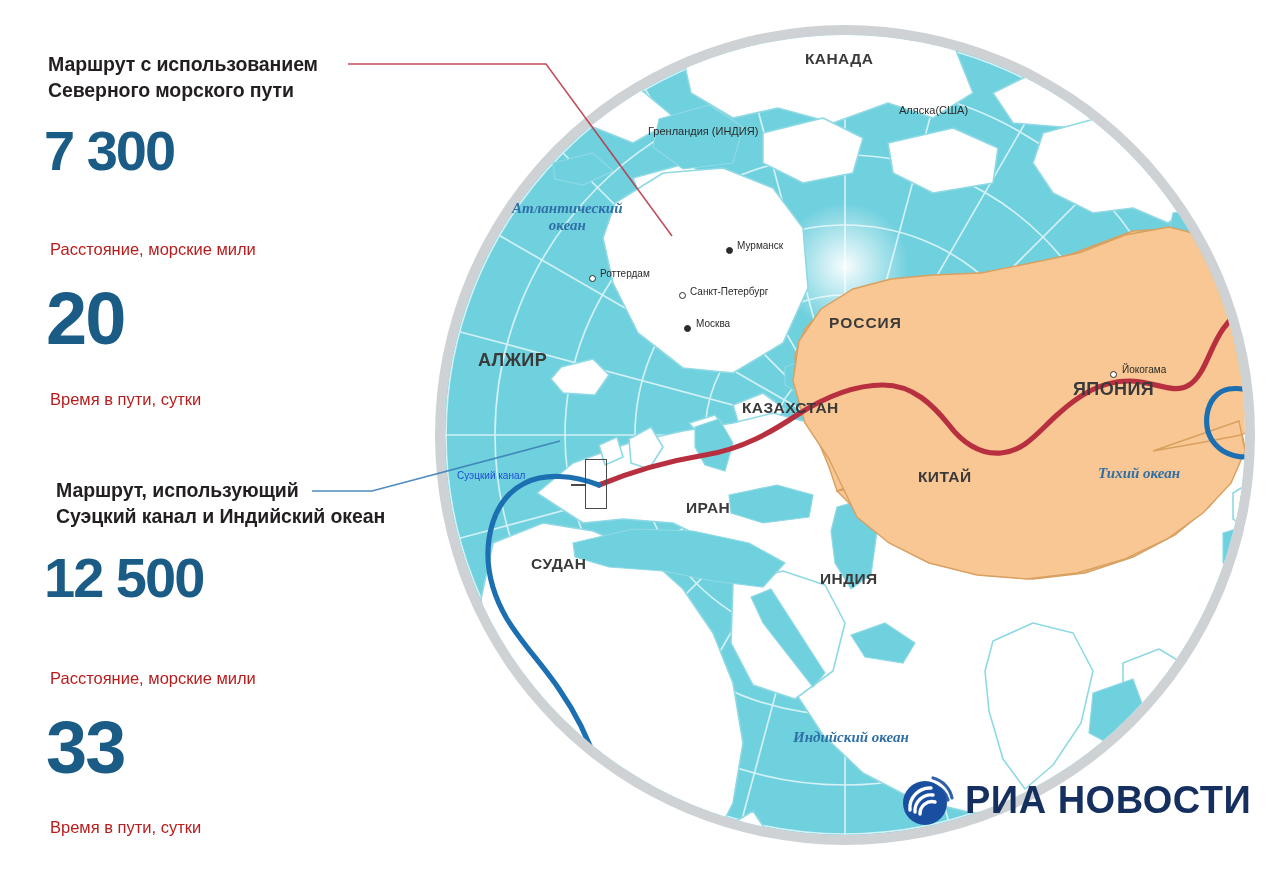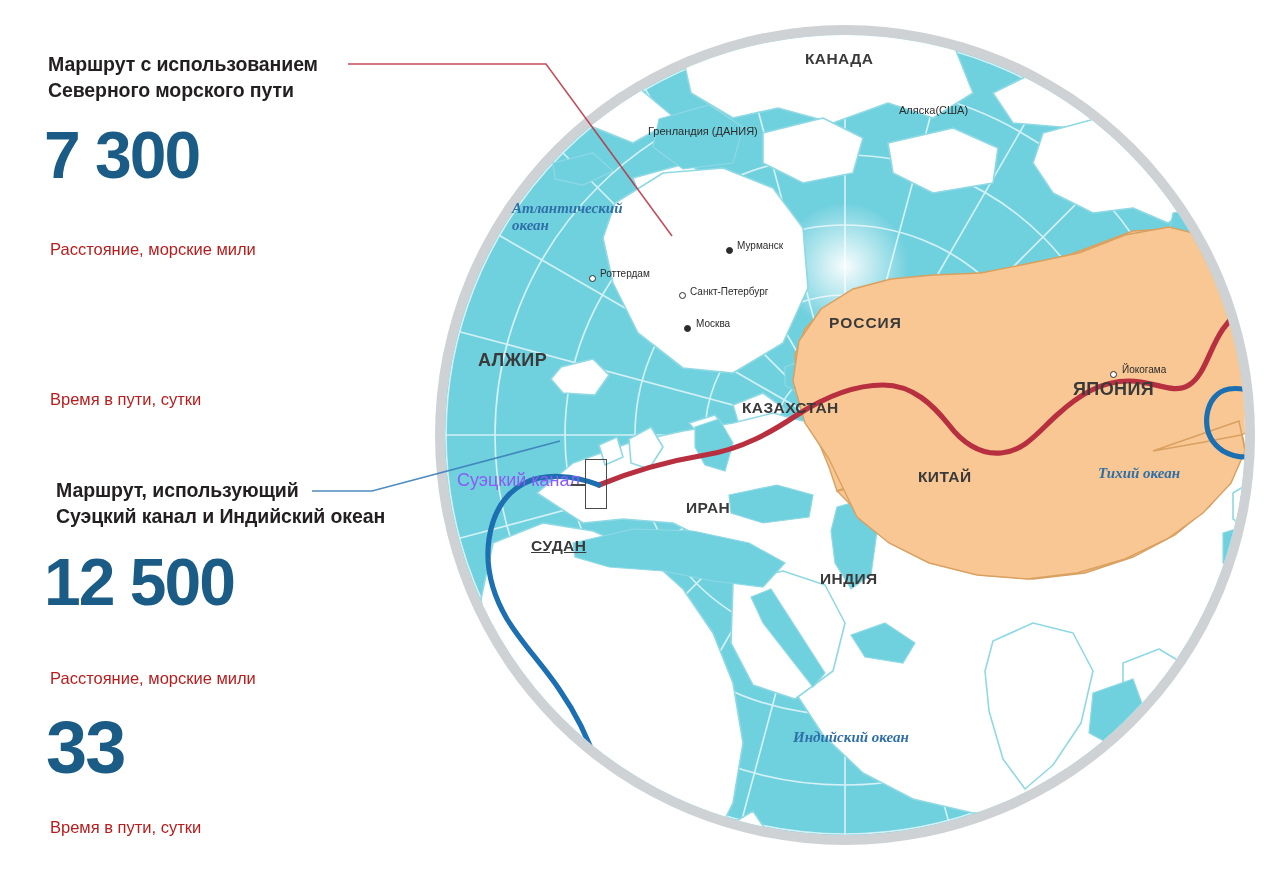--- a/index.html
+++ b/index.html
@@ -15,21 +15,21 @@
   
   .panel{position:absolute;left:48px;top:0;width:350px;height:890px;}
   .route-head{
     font-size:19.5px;font-weight:bold;line-height:1.32;
     color:#231f20;letter-spacing:-0.1px;white-space:pre-line;
   }
   .bignum{
     font-weight:bold;color:#1b5c87;letter-spacing:-2px;
     line-height:0.95;font-family:"Liberation Sans","DejaVu Sans",sans-serif;
   }
-  .bignum.sz-a{font-size:66px;}
+  .bignum.sz-a{font-size:56px;}
   .bignum.sz-b{font-size:74px;}
   .caption{font-size:16.5px;color:#b91c1c;line-height:1.2;}
 
   .blk1-head{position:absolute;left:0;top:52px;width:310px;}
   .blk1-n1{position:absolute;left:-4px;top:124px;}
   .blk1-c1{position:absolute;left:2px;top:240px;}
   .blk1-n2{position:absolute;left:-2px;top:284px;}
   .blk1-c2{position:absolute;left:2px;top:390px;}
 
   .blk2-head{position:absolute;left:8px;top:478px;width:340px;}
@@ -50,21 +50,21 @@
   .lbl-country{
     font-size:15.5px;font-weight:bold;color:#3a3a3a;letter-spacing:0.4px;
   }
   .lbl-country.sm{font-size:18px;text-align:center;}
   .lbl-city{font-size:10px;color:#2b2b2b;}
   .lbl-region{font-size:11px;color:#2b2b2b;}
   .lbl-ocean{
     font-size:15px;color:#2f6fa8;font-style:italic;font-weight:bold;
     font-family:"Liberation Serif","DejaVu Serif",serif;line-height:1.15;
   }
-  .lbl-suez{font-size:18px;color:#8b5cf6;}
+  .lbl-suez{font-size:10px;color:#1d4ed8;}
   .citydot{
     position:absolute;width:7px;height:7px;border-radius:50%;
     border:1.6px solid #2b2b2b;background:#ffffff;box-sizing:border-box;
   }
   .citydot.filled{background:#2b2b2b;}
   .suez-box{
     position:absolute;border:1.7px solid #4a4a4a;background:transparent;
   }
   .suez-tick{position:absolute;height:1.6px;background:#4a4a4a;}
 
@@ -325,31 +325,31 @@
   <svg class="leaders" viewBox="0 0 1280 890" xmlns="http://www.w3.org/2000/svg">
     <path d="M348 64 L546 64 L672 236" fill="none" stroke="#b83040" stroke-width="1.6" opacity="0.85"></path>
     <path d="M312 491 L372 491 L560 441" fill="none" stroke="#3c7fb8" stroke-width="1.6" opacity="0.9"></path>
   </svg>
 
   <div>
     <div class="lbl lbl-country" style="left:805px;top:50px;">КАНАДА</div>
 
     <div class="lbl lbl-region" style="left:899px;top:104px;">Аляска(США)</div>
 
-    <div class="lbl lbl-region" style="left:648px;top:125px;">Гренландия (ДАНИЯ)</div>
+    <div class="lbl lbl-region" style="left:648px;top:125px;">Гренландия (ИНДИЯ)</div>
 
     <div class="lbl lbl-country" style="left:829px;top:314px;letter-spacing:1px;">РОССИЯ</div>
 
     <div class="lbl lbl-country sm" style="left:478px;top:350px;">АЛЖИР</div>
 
     <div class="lbl lbl-country" style="left:742px;top:399px;">КАЗАХСТАН</div>
 
     <div class="lbl lbl-country" style="left:686px;top:499px;">ИРАН</div>
 
-    <div class="lbl lbl-country" style="left:531px;top:537px;text-decoration:underline;">СУДАН</div>
+    <div class="lbl lbl-country" style="left:531px;top:555px;">СУДАН</div>
 
     <div class="lbl lbl-country" style="left:918px;top:468px;">КИТАЙ</div>
 
     <div class="lbl lbl-country" style="left:820px;top:570px;">ИНДИЯ</div>
 
     <div class="lbl lbl-country sm" style="left:1073px;top:379px;">ЯПОНИЯ</div>
 
     <div class="citydot" style="left:589px;top:275px;"></div>
     <div class="lbl lbl-city" style="left:600px;top:268px;">Роттердам</div>
 
@@ -358,44 +358,58 @@
 
     <div class="citydot" style="left:679px;top:292px;"></div>
     <div class="lbl lbl-city" style="left:690px;top:286px;">Санкт-Петербург</div>
 
     <div class="citydot filled" style="left:684px;top:325px;"></div>
     <div class="lbl lbl-city" style="left:696px;top:318px;">Москва</div>
 
     <div class="citydot" style="left:1110px;top:371px;"></div>
     <div class="lbl lbl-city" style="left:1122px;top:364px;">Йокогама</div>
 
-    <div class="lbl lbl-ocean" style="left:512px;top:200px;white-space:pre-line;">Атлантический
+    <div class="lbl lbl-ocean" style="left:512px;top:200px;white-space:pre-line;text-align:center;">Атлантический
 океан</div>
     <div class="lbl lbl-ocean" style="left:1098px;top:465px;">Тихий океан</div>
     <div class="lbl lbl-ocean" style="left:793px;top:729px;">Индийский океан</div>
 
     <div class="lbl lbl-suez" style="left:457px;top:470px;">Суэцкий канал</div>
     <div class="suez-tick" style="left:571px;top:484px;width:15px;"></div>
     <div class="suez-box" style="left:585px;top:459px;width:20px;height:48px;"></div>
   </div>
 
   <div class="panel">
 
     <div class="route-head blk1-head">Маршрут с использованием
 Северного морского пути</div>
 
     <div class="bignum sz-a blk1-n1">7 300</div>
     <div class="caption blk1-c1">Расстояние, морские мили</div>
 
+    <div class="bignum sz-b blk1-n2">20</div>
     <div class="caption blk1-c2">Время в пути, сутки</div>
 
     <div class="route-head blk2-head">Маршрут, использующий
 Суэцкий канал и Индийский океан</div>
 
     <div class="bignum sz-a blk2-n1">12 500</div>
     <div class="caption blk2-c1">Расстояние, морские мили</div>
 
     <div class="bignum sz-b blk2-n2">33</div>
     <div class="caption blk2-c2">Время в пути, сутки</div>
   </div>
 
+  <div class="logo">
+    <svg width="56" height="56" viewBox="0 0 56 56" xmlns="http://www.w3.org/2000/svg">
+      <circle cx="25" cy="31" r="22" fill="#1a4fa0"></circle>
+      <g fill="none" stroke="#ffffff" stroke-width="3.4" stroke-linecap="round">
+        <path d="M10 38 A20 20 0 0 1 31 16"></path>
+        <path d="M15 40 A16 16 0 0 1 33 23"></path>
+        <path d="M20 42 A12 12 0 0 1 35 30"></path>
+      </g>
+      <path d="M33 6 A26 26 0 0 1 52 26" fill="none" stroke="#1a4fa0" stroke-width="3.2" stroke-linecap="round" opacity="0.9"></path>
+      <path d="M34 14 A20 20 0 0 1 48 28" fill="none" stroke="#1a4fa0" stroke-width="3.2" stroke-linecap="round" opacity="0.9"></path>
+    </svg>
+    <span class="logo-text">РИА НОВОСТИ</span>
+  </div>
 
 </div>
 
 </body></html>

